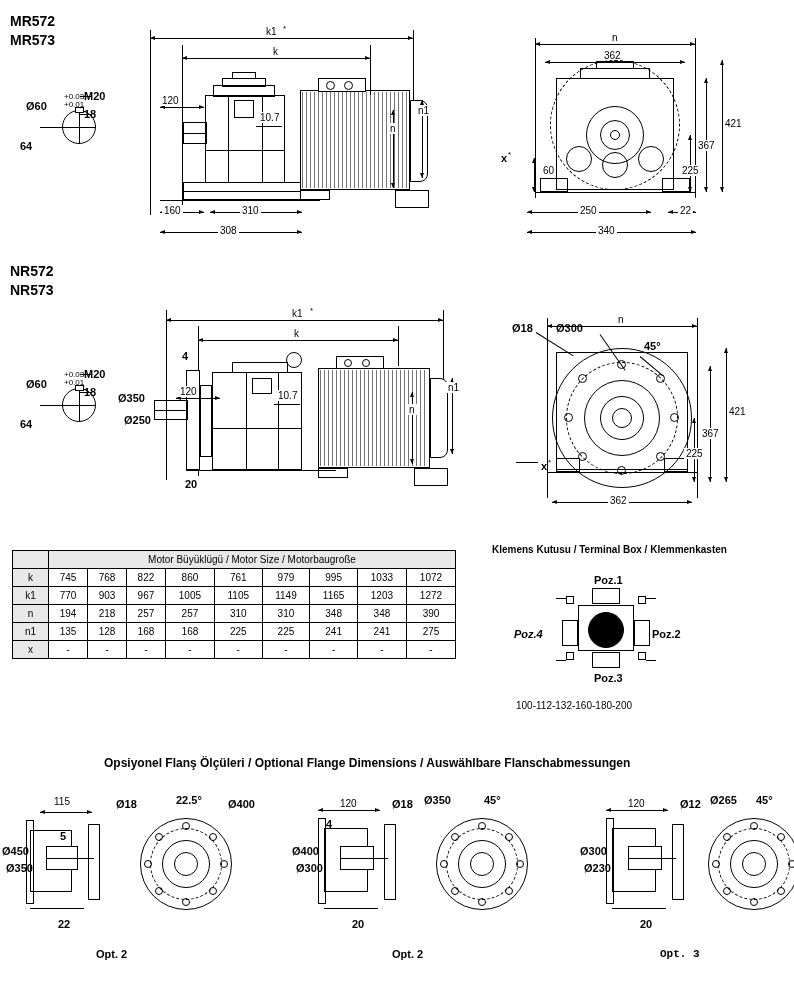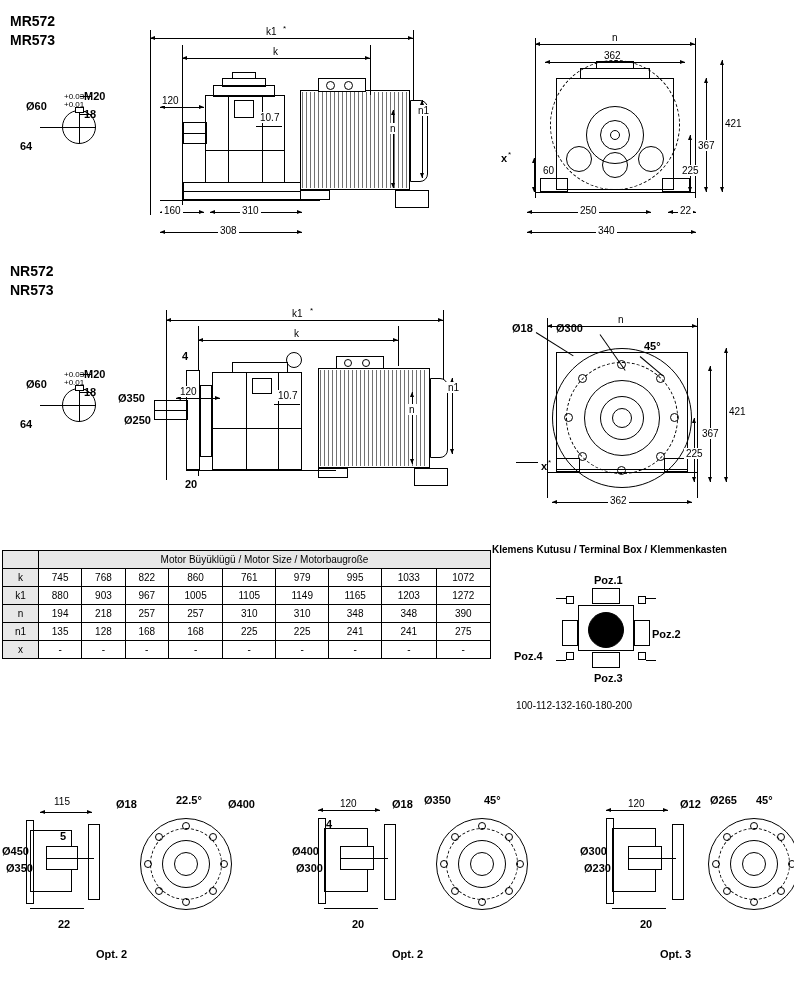--- a/index.html
+++ b/index.html
@@ -318,21 +318,21 @@
     <div class="dimtext" style="left:684px; top:448px;">225</div>
 
     <div class="lbl lbl-b" style="left:541px; top:460px;">x</div>
     <div class="tiny" style="position:absolute; left:548px; top:458px;">*</div>
     <div class="ln h1px" style="left:516px; top:462px; width:22px;"></div>
 
     <div class="dim" style="left:552px; top:502px; width:140px;"></div>
     <div class="dimtext" style="left:608px; top:495px;">362</div>
   </div>
 
-  <table class="motor" style="left:2px; top:550px; width:489px;">
+  <table class="motor" style="left:12px; top:550px; width:444px;">
     <thead>
       <tr>
         <th class="corner"></th>
         <th colspan="9">Motor Büyüklügü / Motor Size / Motorbaugroße</th>
       </tr>
     </thead>
     <tbody>
       <tr>
         <th class="rowhdr">k</th>
         <td>745</td>
@@ -340,21 +340,21 @@
         <td>822</td>
         <td>860</td>
         <td>761</td>
         <td>979</td>
         <td>995</td>
         <td>1033</td>
         <td>1072</td>
       </tr>
       <tr>
         <th class="rowhdr">k1</th>
-        <td>880</td>
+        <td>770</td>
         <td>903</td>
         <td>967</td>
         <td>1005</td>
         <td>1105</td>
         <td>1149</td>
         <td>1165</td>
         <td>1203</td>
         <td>1272</td>
       </tr>
       <tr>
@@ -412,25 +412,26 @@
     <div class="ln h1px" style="left:556px; top:660px; width:10px;"></div>
     <div class="ln h1px" style="left:646px; top:660px; width:10px;"></div>
     <div class="box" style="left:566px; top:596px; width:8px; height:8px; background:#fff;"></div>
     <div class="box" style="left:638px; top:596px; width:8px; height:8px; background:#fff;"></div>
     <div class="box" style="left:566px; top:652px; width:8px; height:8px; background:#fff;"></div>
     <div class="box" style="left:638px; top:652px; width:8px; height:8px; background:#fff;"></div>
 
     <div class="lbl lbl-b" style="left:594px; top:574px;">Poz.1</div>
     <div class="lbl lbl-b" style="left:652px; top:628px;">Poz.2</div>
     <div class="lbl lbl-b" style="left:594px; top:672px;">Poz.3</div>
-    <div class="lbl lbl-b" style="left:514px; top:650px;">Poz.4</div>
+    <div class="lbl lbl-b" style="left:514px; top:628px;font-style:italic;">Poz.4</div>
 
     <div class="lbl" style="left:516px; top:700px; font-size:10px;">100-112-132-160-180-200</div>
   </div>
 
+  <div class="section-title" style="left:104px; top:756px;">Opsiyonel Flanş Ölçüleri / Optional Flange Dimensions / Auswählbare Flanschabmessungen</div>
 
   <div>
 
     <div class="boxthick" style="left:30px; top:830px; width:42px; height:62px;"></div>
     <div class="box" style="left:46px; top:846px; width:32px; height:24px; background:#fff;"></div>
     <div class="ln h1px" style="left:46px; top:858px; width:48px;"></div>
     <div class="box" style="left:26px; top:820px; width:8px; height:84px;"></div>
     <div class="box" style="left:88px; top:824px; width:12px; height:76px;"></div>
     <div class="dim" style="left:40px; top:812px; width:52px;"></div>
     <div class="dimtext" style="left:52px; top:796px;">115</div>
@@ -511,16 +512,16 @@
     <div class="circ" style="left:750px; top:898px; width:8px; height:8px;"></div>
     <div class="circ" style="left:712px; top:860px; width:8px; height:8px;"></div>
     <div class="circ" style="left:788px; top:860px; width:8px; height:8px;"></div>
     <div class="circ" style="left:723px; top:833px; width:8px; height:8px;"></div>
     <div class="circ" style="left:777px; top:833px; width:8px; height:8px;"></div>
     <div class="circ" style="left:723px; top:887px; width:8px; height:8px;"></div>
     <div class="circ" style="left:777px; top:887px; width:8px; height:8px;"></div>
     <div class="lbl lbl-b" style="left:680px; top:798px;">Ø12</div>
     <div class="lbl lbl-b" style="left:710px; top:794px;">Ø265</div>
     <div class="lbl lbl-b" style="left:756px; top:794px;">45°</div>
-    <div class="caption" style="left:660px; top:948px;">Opt. 3</div>
+    <div class="caption" style="left:660px; top:948px;font-family:Liberation Mono, monospace;">Opt. 3</div>
   </div>
 
 </div>
 
 </body></html>

